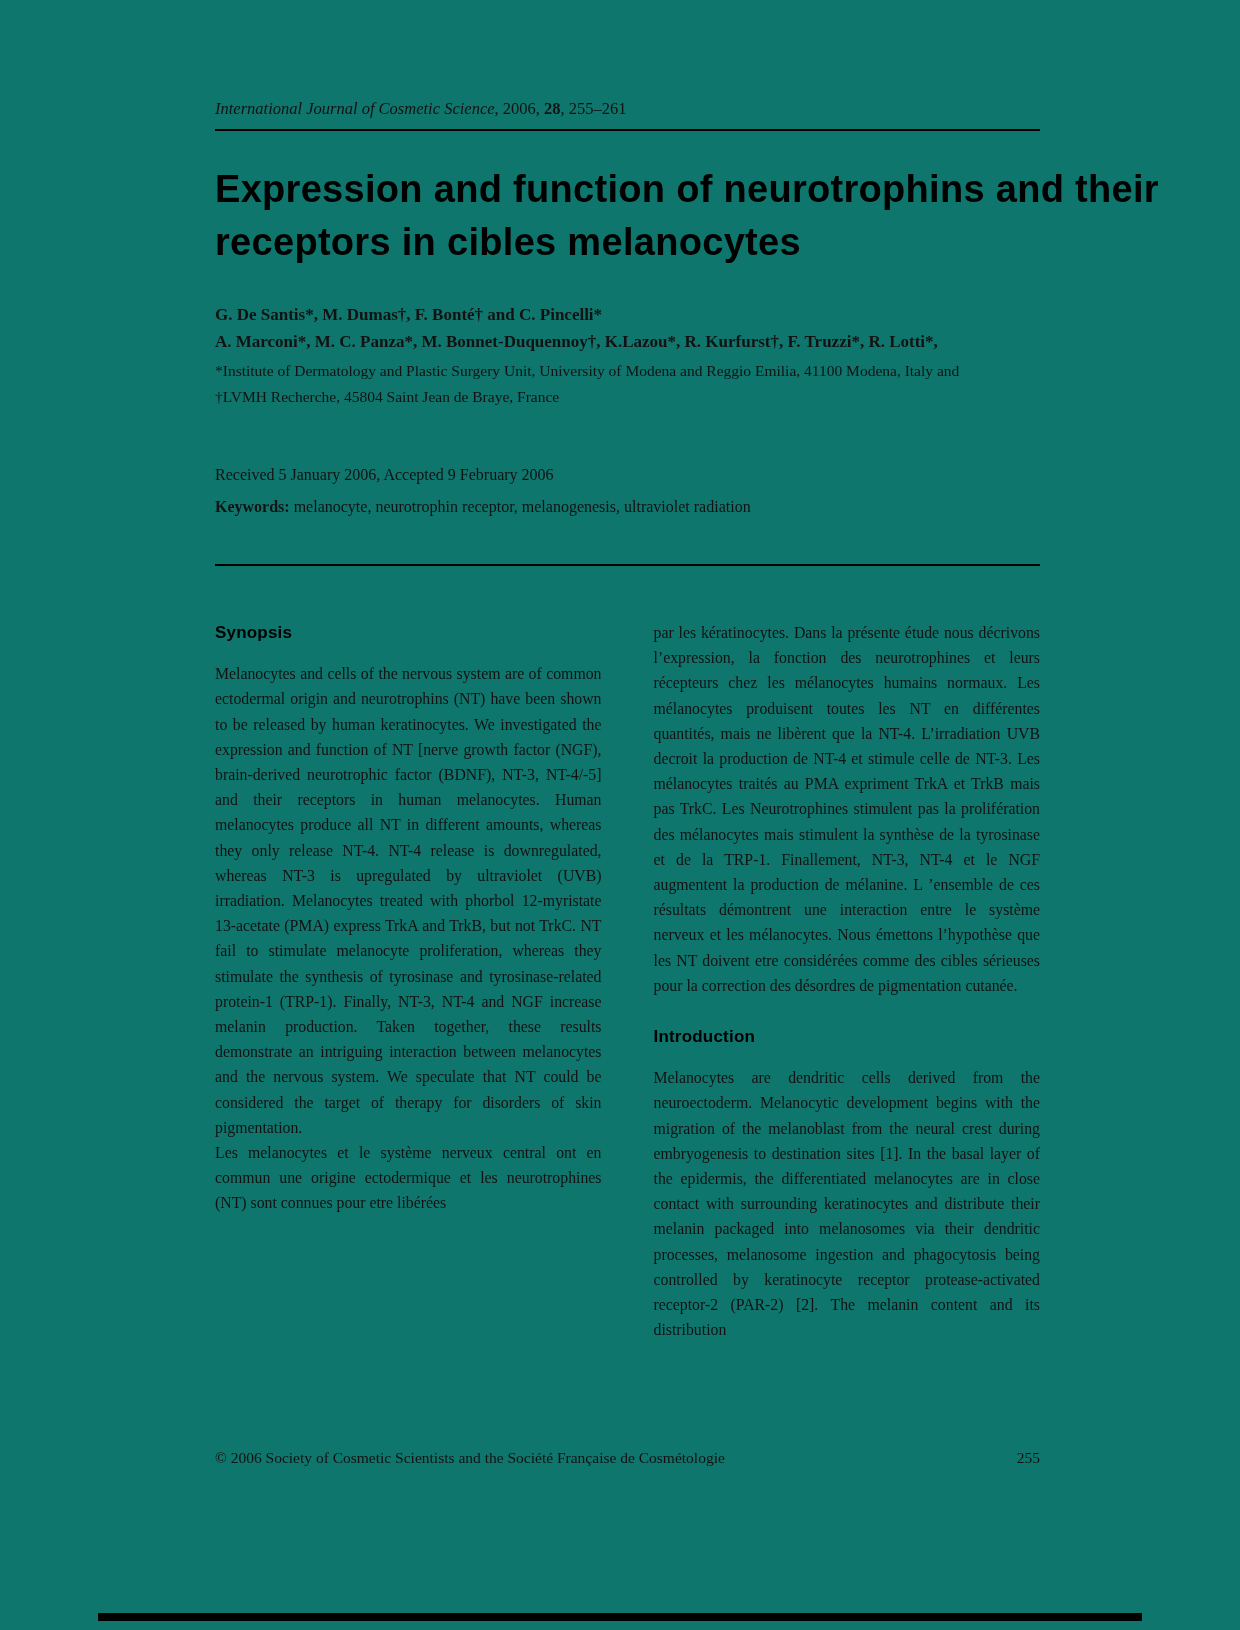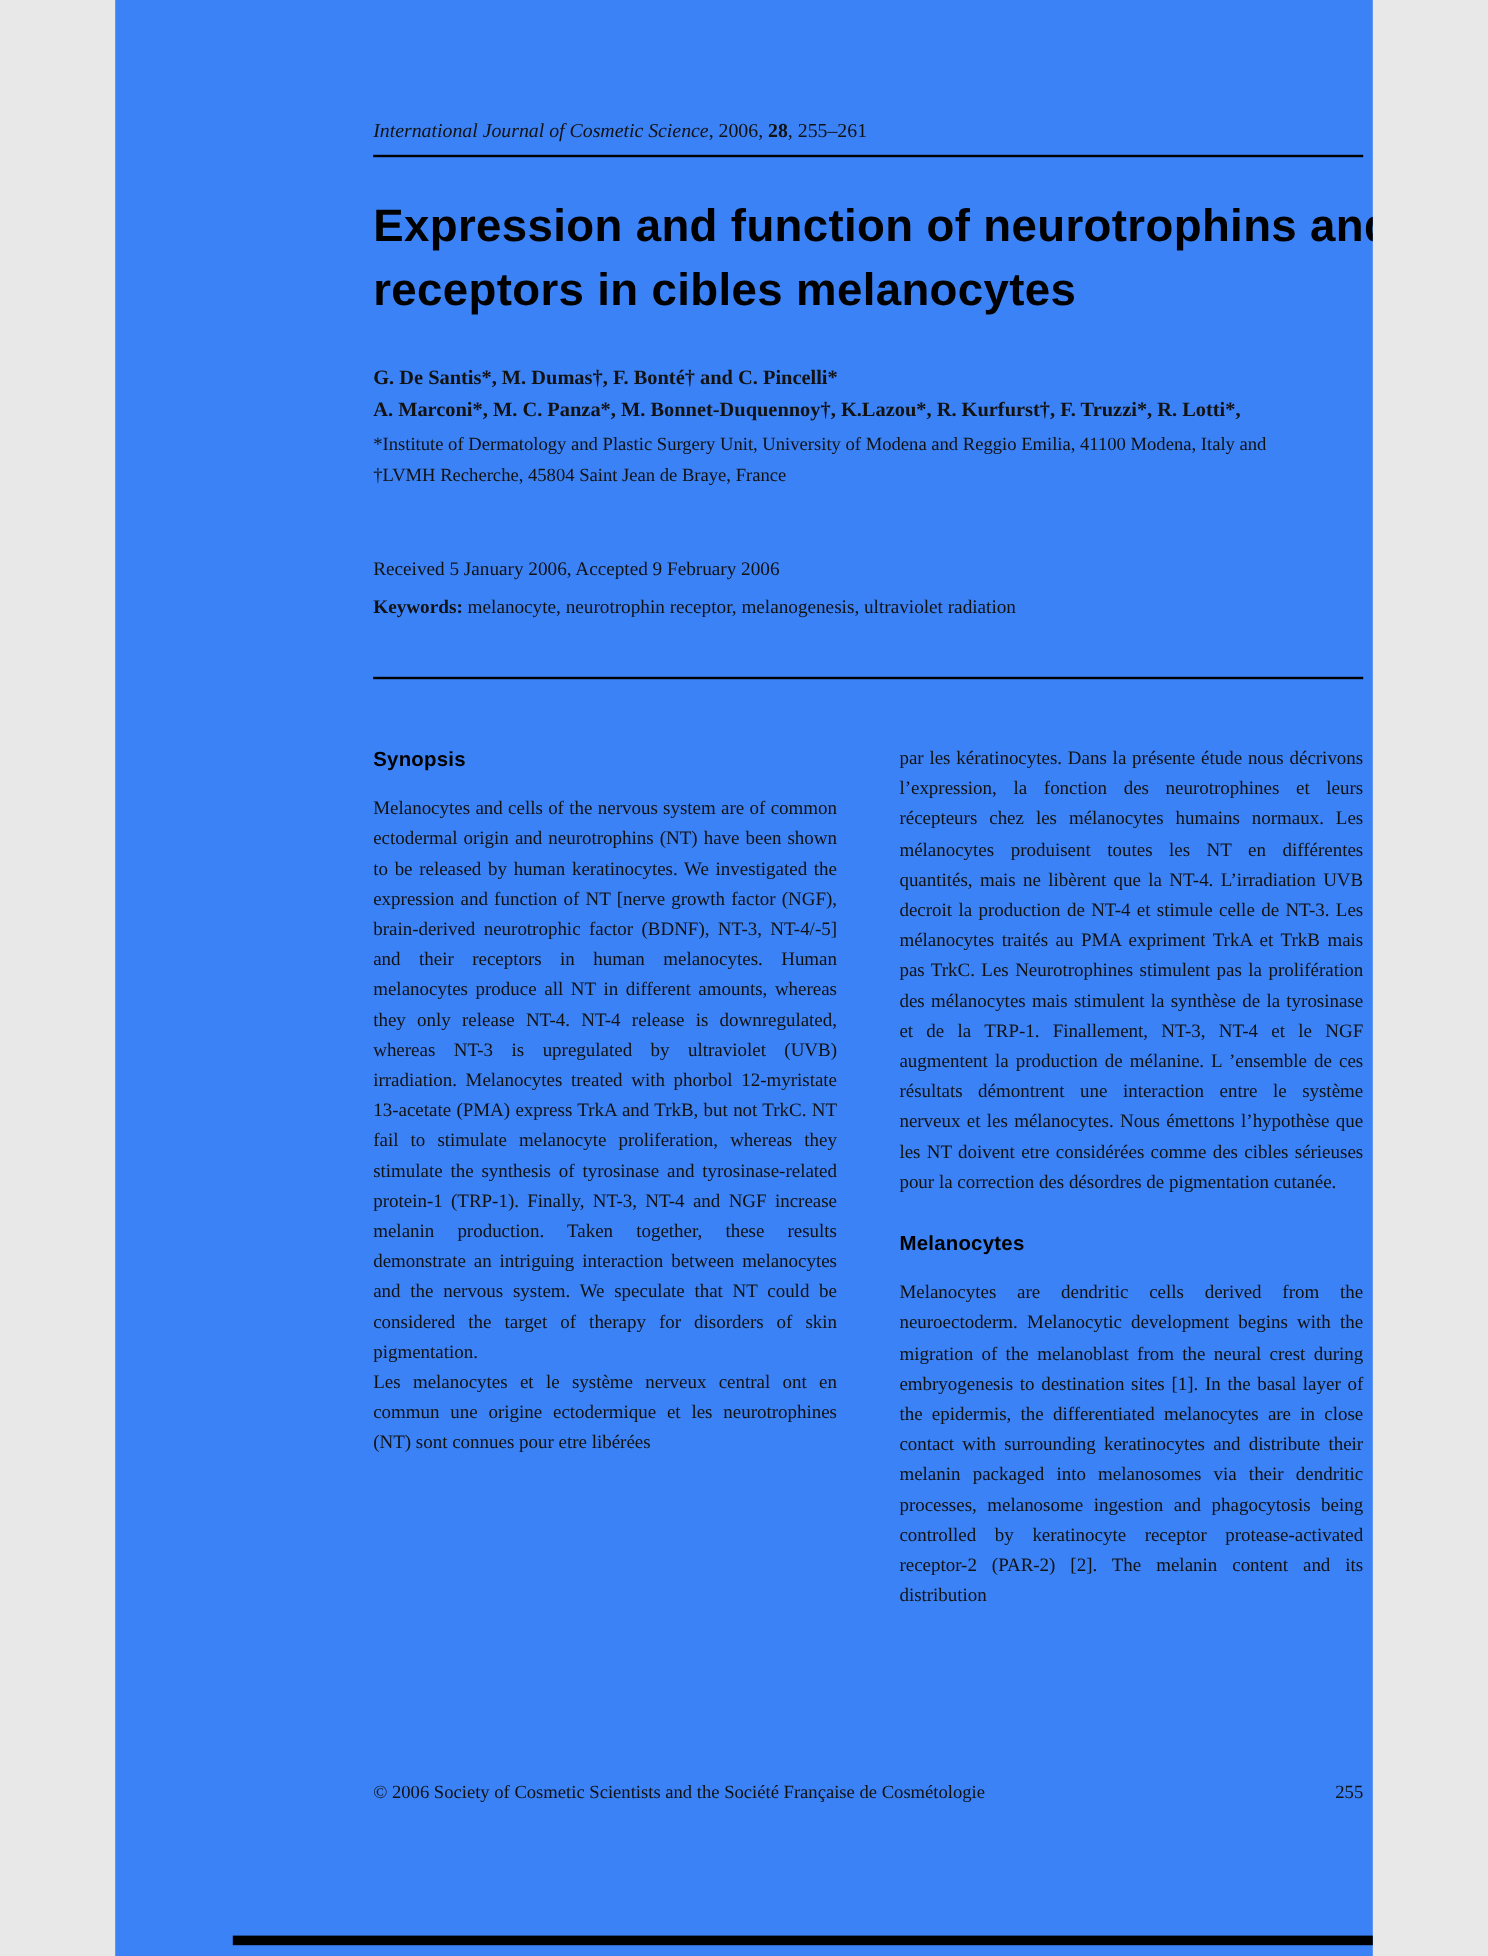--- a/index.html
+++ b/index.html
@@ -1,21 +1,21 @@
 <!DOCTYPE html>
 <html><head>
 <meta charset="utf-8">
 <style>
   html, body { margin: 0; padding: 0; background: #e8e8e8; }
   .page {
     position: relative;
-    width: 1048px;
+    width: 1240px;
     height: 1630px;
     margin: 0 auto;
-    background: #3b82f6;
+    background: #0f766e;
     font-family: "Liberation Serif", serif;
     color: #121212;
     overflow: hidden;
     text-decoration: underline;
   }
   .content {
     position: absolute;
     left: 215px;
     top: 0;
     width: 825px;
@@ -98,21 +98,20 @@
     text-align: justify;
   }
   .footer {
     position: absolute;
     left: 215px;
     width: 825px;
     top: 1449px;
     display: flex;
     justify-content: space-between;
     font-size: 15.5px;
-    margin-top: 36px;
   }
   .page-bottom-edge {
     position: absolute;
     left: 98px;
     top: 1613px;
     width: 1044px;
     height: 8px;
     background: #000;
   }
 </style>
@@ -154,21 +153,21 @@
     <div class="columns">
 
       <div class="col">
         <h2>Synopsis</h2>
         <p>Melanocytes and cells of the nervous system are of common ectodermal origin and neurotrophins (NT) have been shown to be released by human keratinocytes. We investigated the expression and function of NT [nerve growth factor (NGF), brain-derived neurotrophic factor (BDNF), NT-3, NT-4/-5] and their receptors in human melanocytes. Human melanocytes produce all NT in different amounts, whereas they only release NT-4. NT-4 release is downregulated, whereas NT-3 is upregulated by ultraviolet (UVB) irradiation. Melanocytes treated with phorbol 12-myristate 13-acetate (PMA) express TrkA and TrkB, but not TrkC. NT fail to stimulate melanocyte proliferation, whereas they stimulate the synthesis of tyrosinase and tyrosinase-related protein-1 (TRP-1). Finally, NT-3, NT-4 and NGF increase melanin production. Taken together, these results demonstrate an intriguing interaction between melanocytes and the nervous system. We speculate that NT could be considered the target of therapy for disorders of skin pigmentation.</p>
         <p>Les melanocytes et le système nerveux central ont en commun une origine ectodermique et les neurotrophines (NT) sont connues pour etre libérées</p>
       </div>
 
       <div class="col">
         <p>par les kératinocytes. Dans la présente étude nous décrivons l’expression, la fonction des neurotrophines et leurs récepteurs chez les mélanocytes humains normaux. Les mélanocytes produisent toutes les NT en différentes quantités, mais ne libèrent que la NT-4. L’irradiation UVB decroit la production de NT-4 et stimule celle de NT-3. Les mélanocytes traités au PMA expriment TrkA et TrkB mais pas TrkC. Les Neurotrophines stimulent pas la prolifération des mélanocytes mais stimulent la synthèse de la tyrosinase et de la TRP-1. Finallement, NT-3, NT-4 et le NGF augmentent la production de mélanine. L ’ensemble de ces résultats démontrent une interaction entre le système nerveux et les mélanocytes. Nous émettons l’hypothèse que les NT doivent etre considérées comme des cibles sérieuses pour la correction des désordres de pigmentation cutanée.</p>
-        <h2 class="spaced">Melanocytes</h2>
+        <h2 class="spaced">Introduction</h2>
         <p>Melanocytes are dendritic cells derived from the neuroectoderm. Melanocytic development begins with the migration of the melanoblast from the neural crest during embryogenesis to destination sites [1]. In the basal layer of the epidermis, the differentiated melanocytes are in close contact with surrounding keratinocytes and distribute their melanin packaged into melanosomes via their dendritic processes, melanosome ingestion and phagocytosis being controlled by keratinocyte receptor protease-activated receptor-2 (PAR-2) [2]. The melanin content and its distribution</p>
       </div>
 
     </div>
   </div>
 
   <div class="footer">
     <span>© 2006 Society of Cosmetic Scientists and the Société Française de Cosmétologie</span>
     <span>255</span>
   </div>

